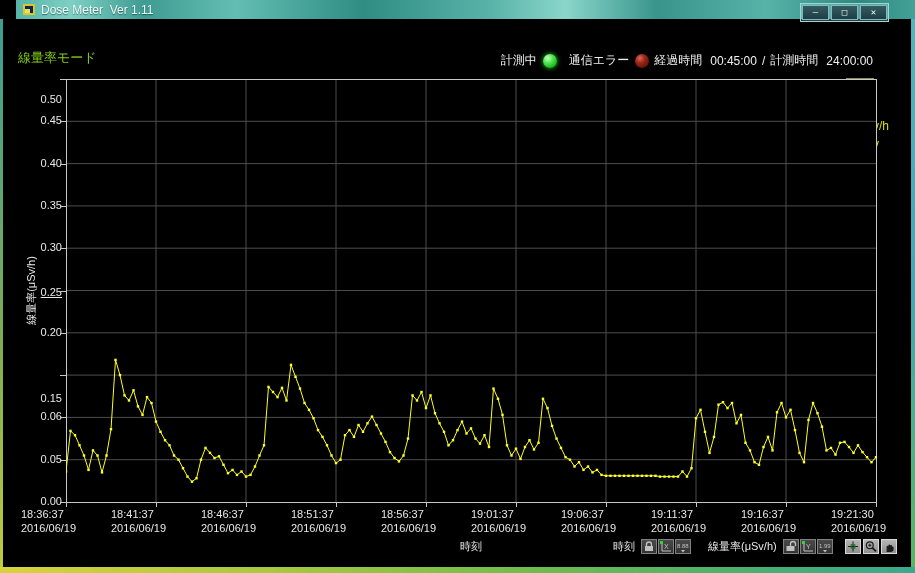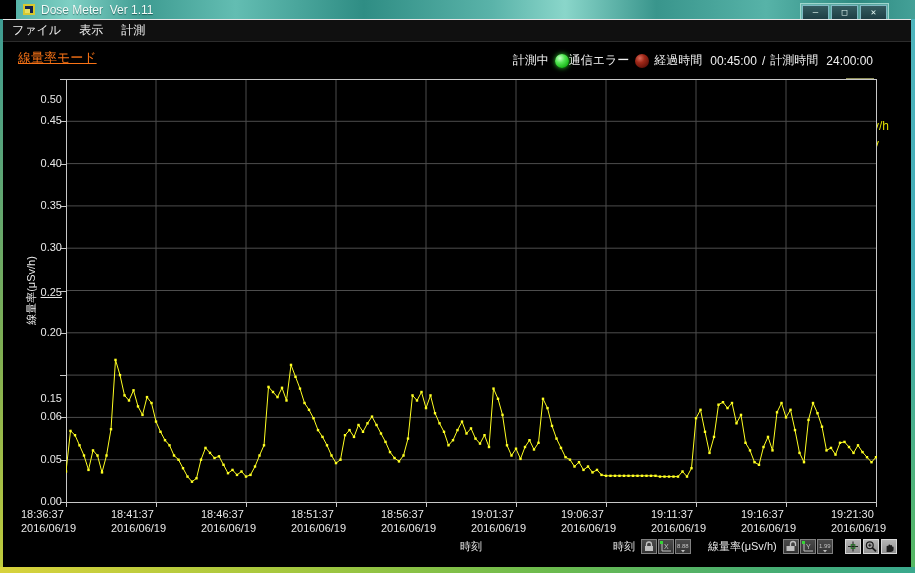--- a/index.html
+++ b/index.html
@@ -22,26 +22,26 @@
     background:linear-gradient(#3e9d94,#7fae52 60%,#c2cc3c);}
   .frame-right{position:absolute;right:0;top:19px;width:4px;height:554px;
     background:linear-gradient(#4fb5bd,#3fa9b4 50%,#57b860);}
   .frame-bottom{position:absolute;left:0;bottom:0;width:915px;height:6px;
     background:linear-gradient(90deg,#d8d23c,#a8c83e 30%,#6cbb4e 60%,#46ad74 85%,#3aa98e);}
   
   .menubar{position:absolute;left:3px;top:19px;width:908px;height:21px;background:#101010;
     border-top:1px solid #e6e6e6;border-bottom:1px solid #2c2c2c;display:flex;align-items:center;}
   .menu-item{color:#f0f0f0;font-size:12px;padding:0 9px;cursor:default;}
   
-  .mode-title{position:absolute;left:18px;top:49px;color:#f97316;font-size:13px;text-decoration:underline;}
+  .mode-title{position:absolute;left:18px;top:49px;color:#84cc16;font-size:13px;}
   .status-row{position:absolute;top:52px;right:42px;display:flex;align-items:center;color:#f0f0f0;font-size:12px;}
   .led{width:14px;height:14px;border-radius:50%;display:inline-block;}
   .led.green{background:radial-gradient(circle at 35% 30%,#c8ffc8 0%,#55e855 35%,#16b516 75%,#0a7a0a 100%);box-shadow:0 0 5px #2ecc2e;}
   .led.red{background:radial-gradient(circle at 35% 30%,#d86a5a 0%,#a02818 35%,#5e0f08 80%,#400a06 100%);}
-  .st-gap6{margin-left:6px;} .st-gap12{} .st-gap14{margin-left:5px;} .st-gap8{margin-left:8px;}
+  .st-gap6{margin-left:6px;} .st-gap12{margin-left:12px;} .st-gap14{margin-left:5px;} .st-gap8{margin-left:8px;}
   
   .legend-box{position:absolute;left:846px;top:78px;width:28px;height:21px;background:#000;
     border:1px solid #8f8f5a;box-sizing:border-box;}
   .ro-row{position:absolute;left:717px;width:190px;height:15px;color:#dede00;font-size:12px;}
   .ro-label{position:absolute;left:0;}
   .ro-val{position:absolute;left:75px;width:63px;text-align:right;}
   .ro-unit{position:absolute;left:141px;}
   .caret{position:absolute;left:141px;top:1px;font-size:9px;color:#dede00;}
   
   #plot-svg{position:absolute;left:66px;top:79px;}
@@ -69,25 +69,20 @@
   <div class="titlebar">
     <span class="app-icon"></span>
     <span class="title-text">Dose Meter  Ver 1.11</span>
     <div class="win-controls">
       <div class="win-btn">—</div>
       <div class="win-btn">□</div>
       <div class="win-btn">✕</div>
     </div>
   </div>
 
-  <div class="menubar">
-    <span class="menu-item">ファイル</span>
-    <span class="menu-item">表示</span>
-    <span class="menu-item">計測</span>
-  </div>
 
   <div class="mode-title">線量率モード</div>
   <div class="status-row">
     <span>計測中</span>
     <span class="led green st-gap6"></span>
     <span class="st-gap12">通信エラー</span>
     <span class="led red st-gap6"></span>
     <span class="st-gap14">経過時間</span>
     <span class="st-gap8">00:45:00</span>
     <span class="st-gap14">/</span>

